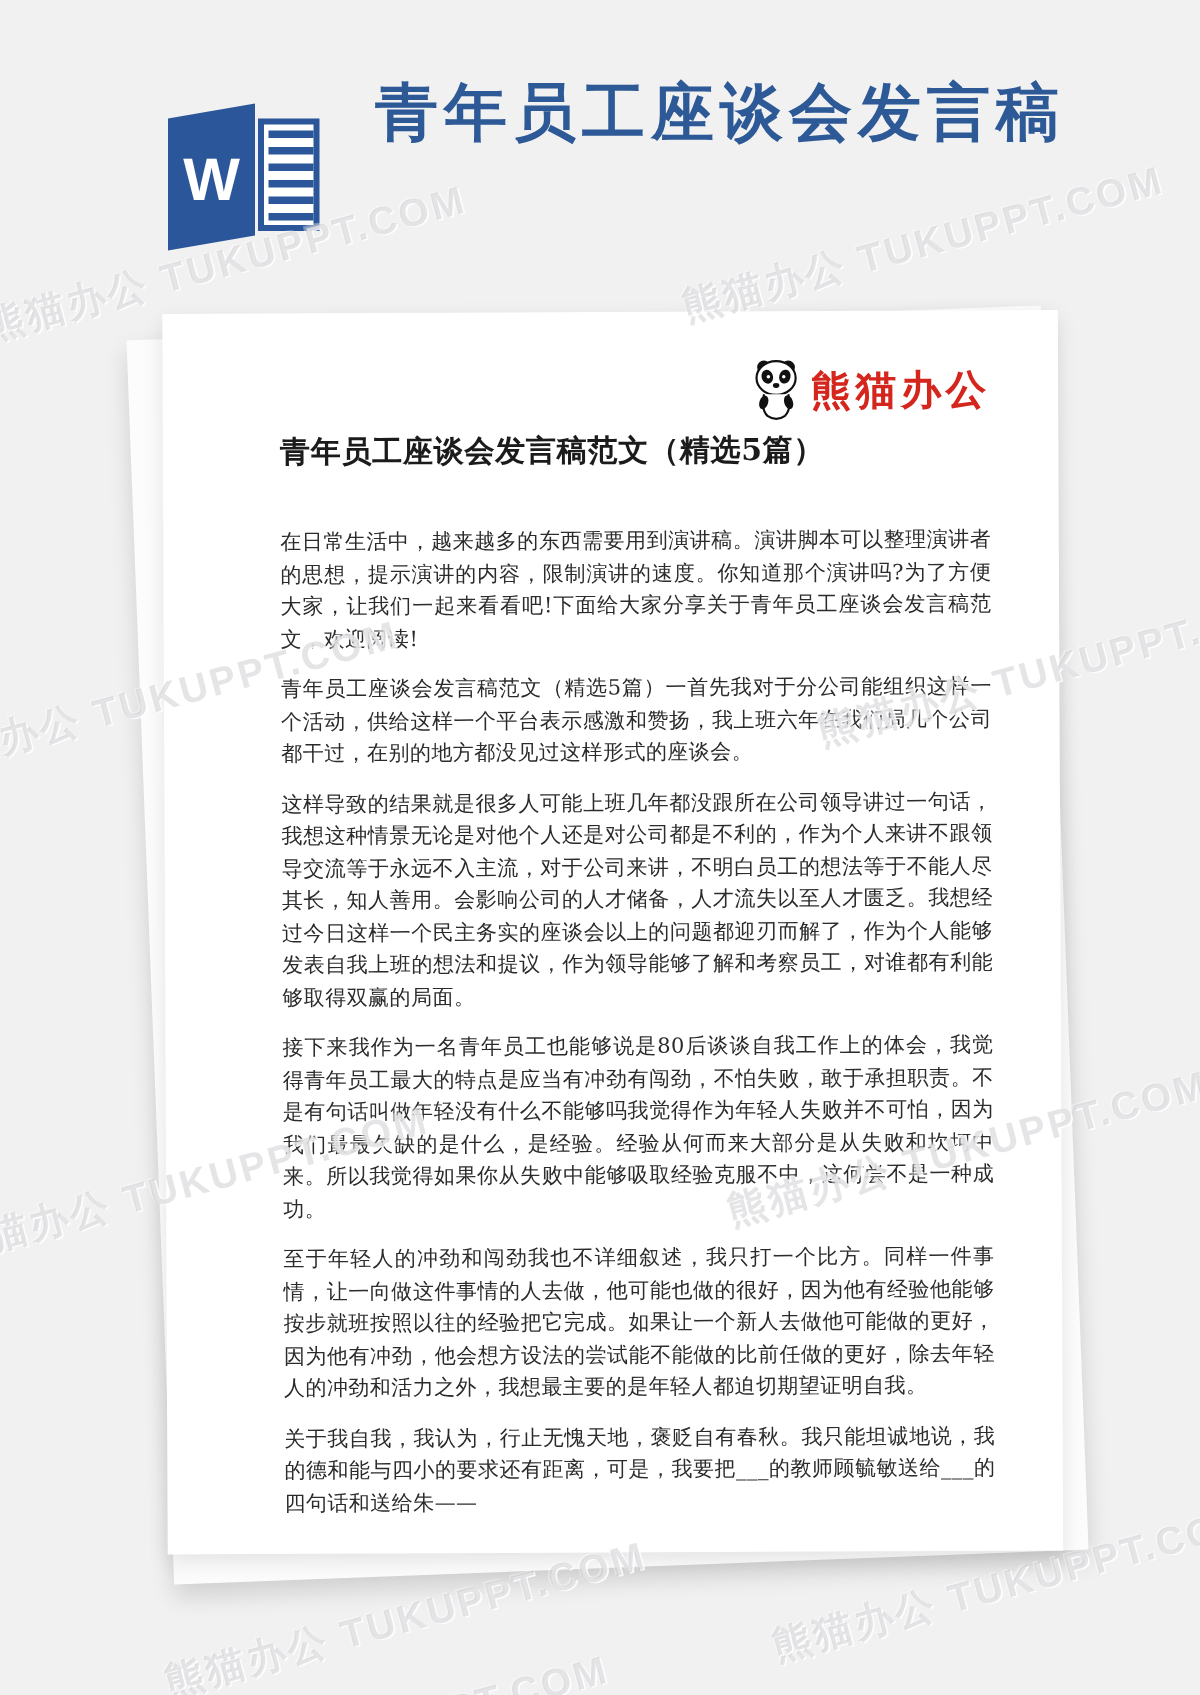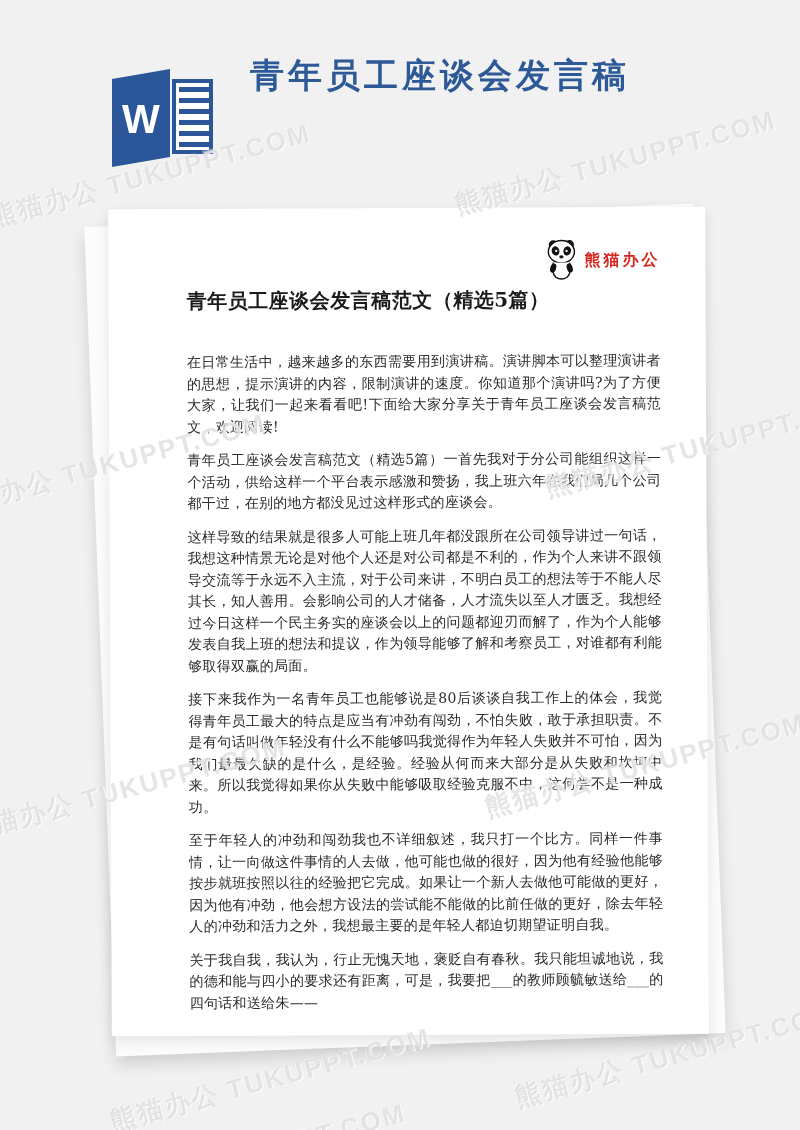--- a/index.html
+++ b/index.html
@@ -8,40 +8,40 @@
     position:relative;overflow:hidden;
     background:#f1f1f2;
     font-family:"Liberation Sans",sans-serif;
   }
   
   .header{position:absolute;left:0;top:0;width:800px;height:200px;z-index:2;}
   .word-icon{position:absolute;left:108px;top:66px;width:106px;height:104px;}
   .site-title{
     position:absolute;left:250px;top:50px;width:520px;
     font-family:"DejaVu Serif","Liberation Serif",serif;
-    font-weight:bold;font-size:34px;line-height:50px;letter-spacing:4px;
+    font-weight:bold;font-size:42px;line-height:50px;letter-spacing:4px;
   }
   .site-title .line{display:block;}
   
   .back-page{
     position:absolute;left:100px;top:215px;width:610px;height:830px;
     background:#fcfcfd;transform:rotate(-2.2deg);
     box-shadow:0 8px 16px rgba(0,0,0,0.14);
     z-index:5;
   }
   .main-page{
     position:absolute;left:110px;top:208px;width:597px;height:827px;
     background:#ffffff;transform:rotate(-0.25deg);
     box-shadow:0 5px 14px rgba(0,0,0,0.10);
     z-index:10;
   }
   .page-inner{padding:30px 45px 0 78px;}
   .brand-row{display:flex;justify-content:flex-end;align-items:center;height:46px;gap:5px;}
   .brand-name{
-    font-weight:bold;font-size:16px;letter-spacing:3px;
+    font-weight:bold;font-size:27px;letter-spacing:3px;
     font-family:"Liberation Sans",sans-serif;
   }
   .doc-title{
     margin:2px 0 0 0;
     font-family:"DejaVu Serif","Liberation Serif",serif;
     font-size:20px;font-weight:bold;color:#1b1b1b;
     letter-spacing:0.5px;line-height:28px;
   }
   .doc-body{margin-top:37px;}
   .doc-body p{

